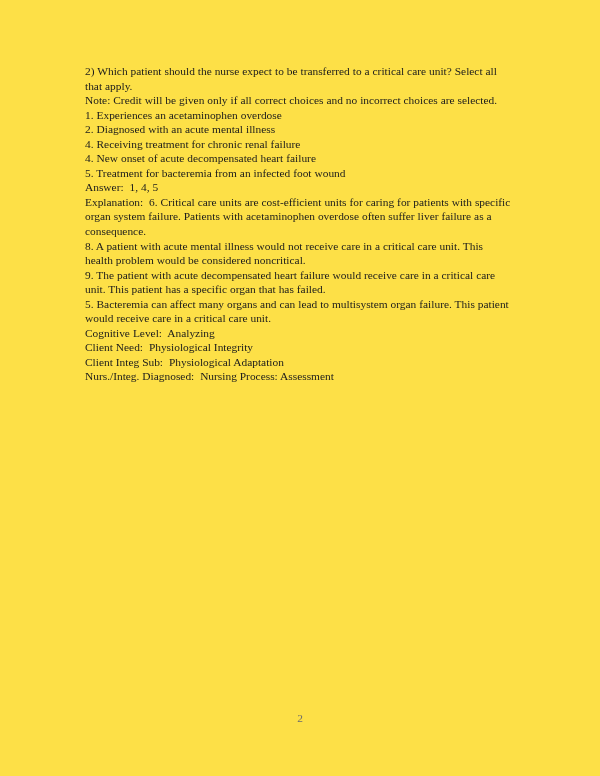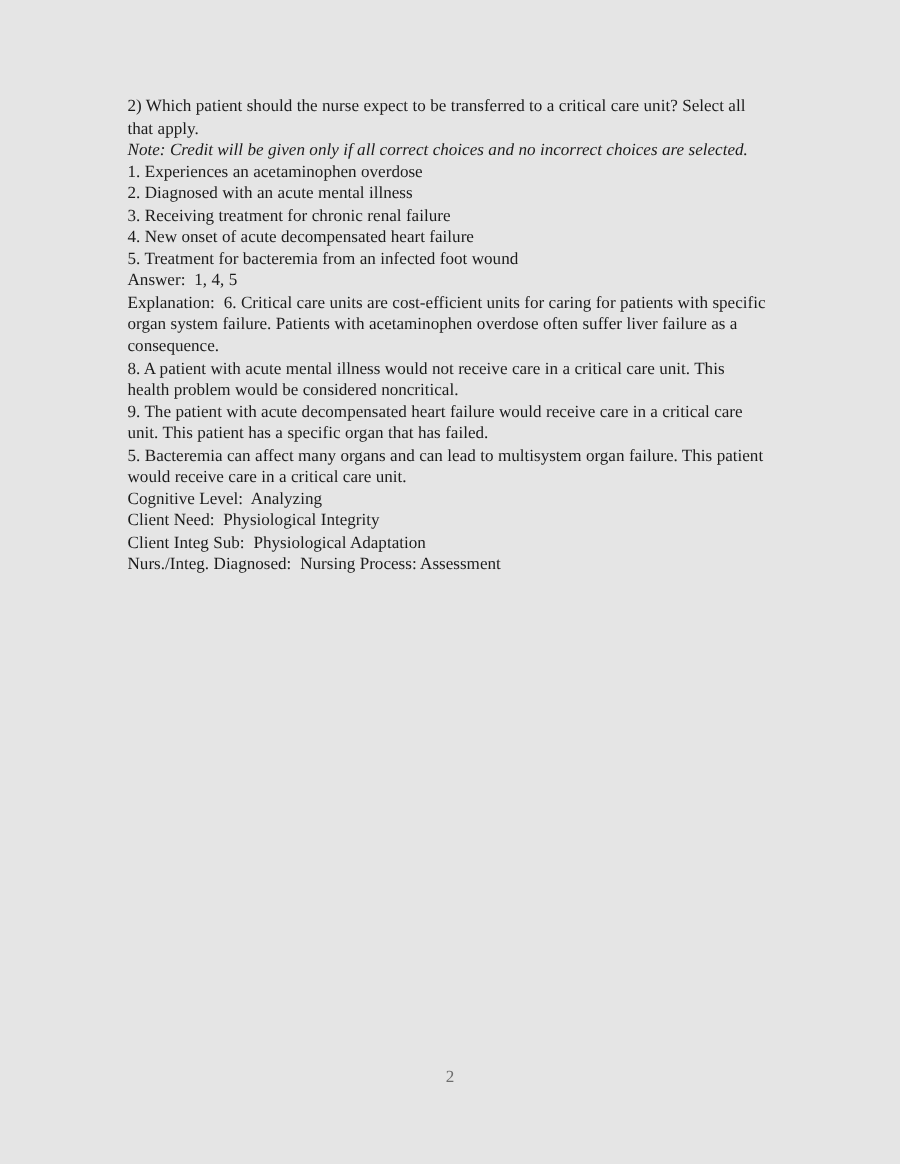--- a/index.html
+++ b/index.html
@@ -12,38 +12,37 @@
     background: #ffffff;
     font-family: "Liberation Serif", "DejaVu Serif", serif;
     color: #1a1a1a;
     overflow: hidden;
     position: relative;
   }
   .page {
     position: relative;
     width: 600px;
     height: 776px;
-    background: #e5e5e5;
+    background: #fde047;
   }
   .content {
     position: absolute;
     left: 85px;
     top: 64px;
     width: 428px;
   }
   .line {
     font-size: 11.4px;
     line-height: 14.55px;
     text-align: left;
     color: #1b1b1b;
     white-space: pre-wrap;
     word-spacing: 0.1px;
   }
   .italic {
-    font-style: italic;
   }
   .page-number {
     position: absolute;
     left: 0;
     top: 711px;
     width: 600px;
     text-align: center;
     font-size: 11.4px;
     line-height: 14px;
     color: #6d6d6d;
@@ -56,21 +55,21 @@
 <div class="page">
 
   <div class="content">
 
     <div class="line">2) Which patient should the nurse expect to be transferred to a critical care unit? Select all that apply.</div>
 
     <div class="line italic">Note: Credit will be given only if all correct choices and no incorrect choices are selected.</div>
 
     <div class="line">1. Experiences an acetaminophen overdose</div>
     <div class="line">2. Diagnosed with an acute mental illness</div>
-    <div class="line">3. Receiving treatment for chronic renal failure</div>
+    <div class="line">4. Receiving treatment for chronic renal failure</div>
     <div class="line">4. New onset of acute decompensated heart failure</div>
     <div class="line">5. Treatment for bacteremia from an infected foot wound</div>
 
     <div class="line">Answer:  1, 4, 5</div>
 
     <div class="line">Explanation:  6. Critical care units are cost-efficient units for caring for patients with specific organ system failure. Patients with acetaminophen overdose often suffer liver failure as a consequence.</div>
     <div class="line">8. A patient with acute mental illness would not receive care in a critical care unit. This health problem would be considered noncritical.</div>
     <div class="line">9. The patient with acute decompensated heart failure would receive care in a critical care unit. This patient has a specific organ that has failed.</div>
     <div class="line">5. Bacteremia can affect many organs and can lead to multisystem organ failure. This patient would receive care in a critical care unit.</div>
 

